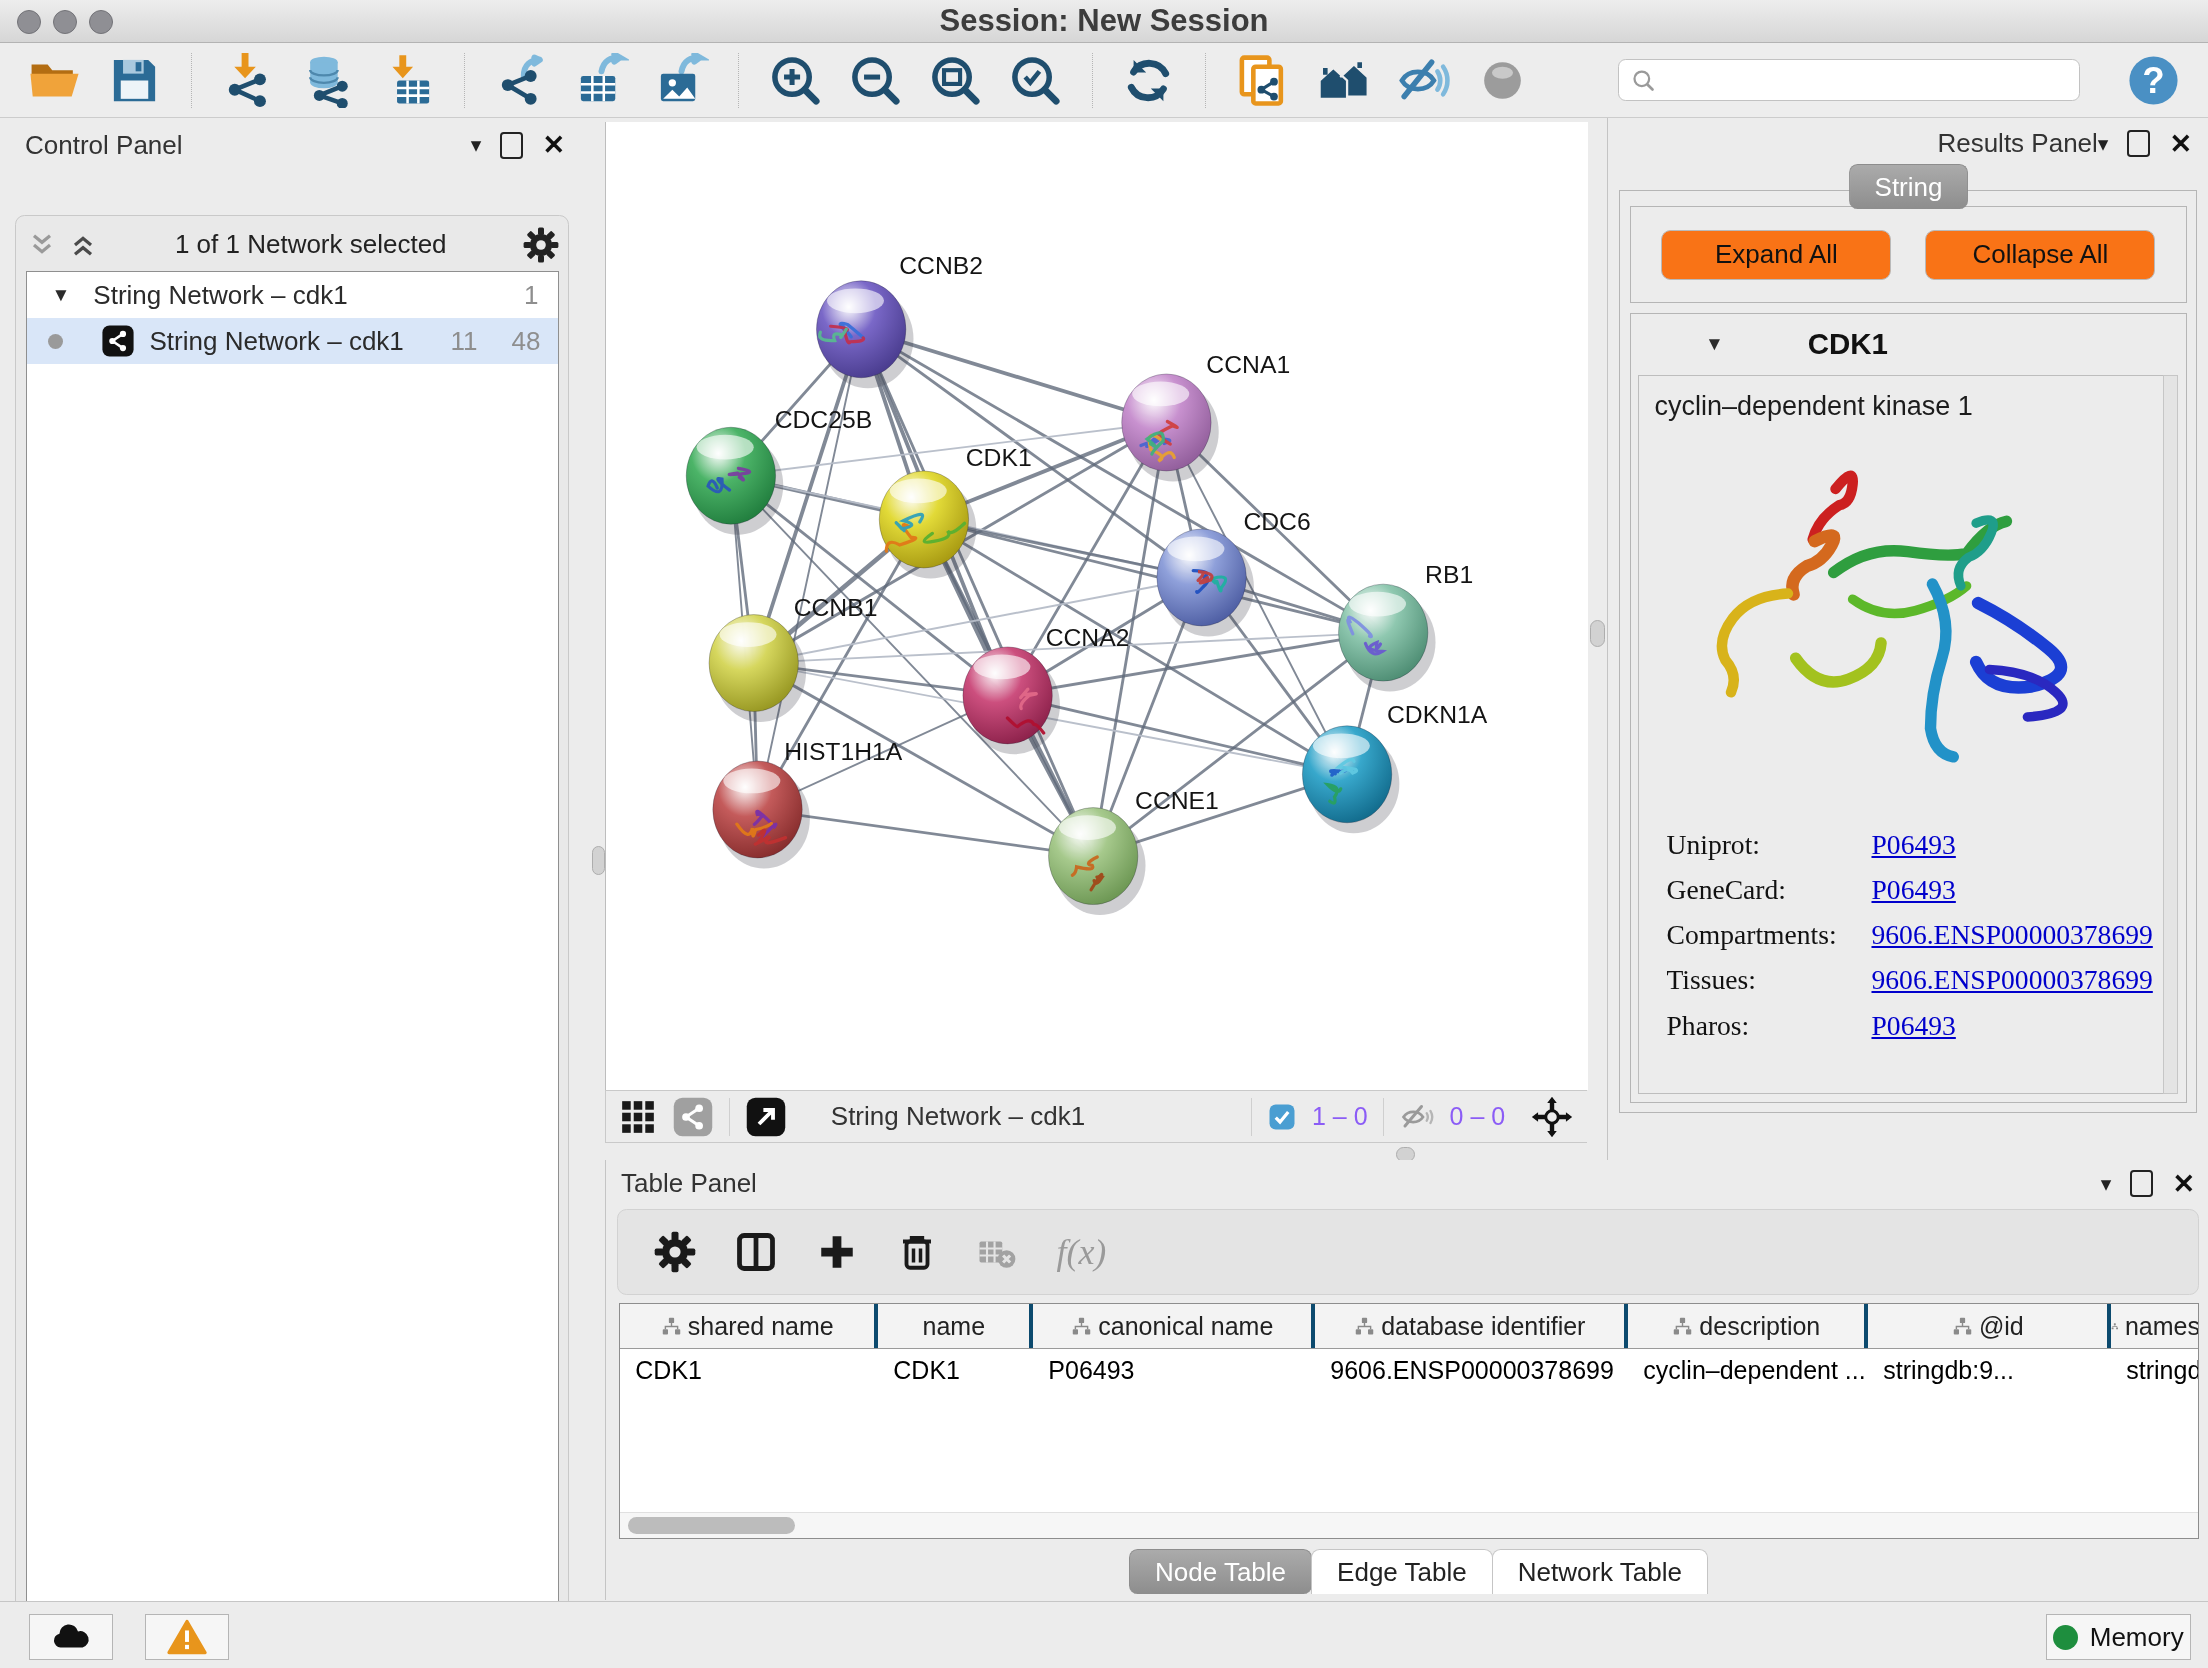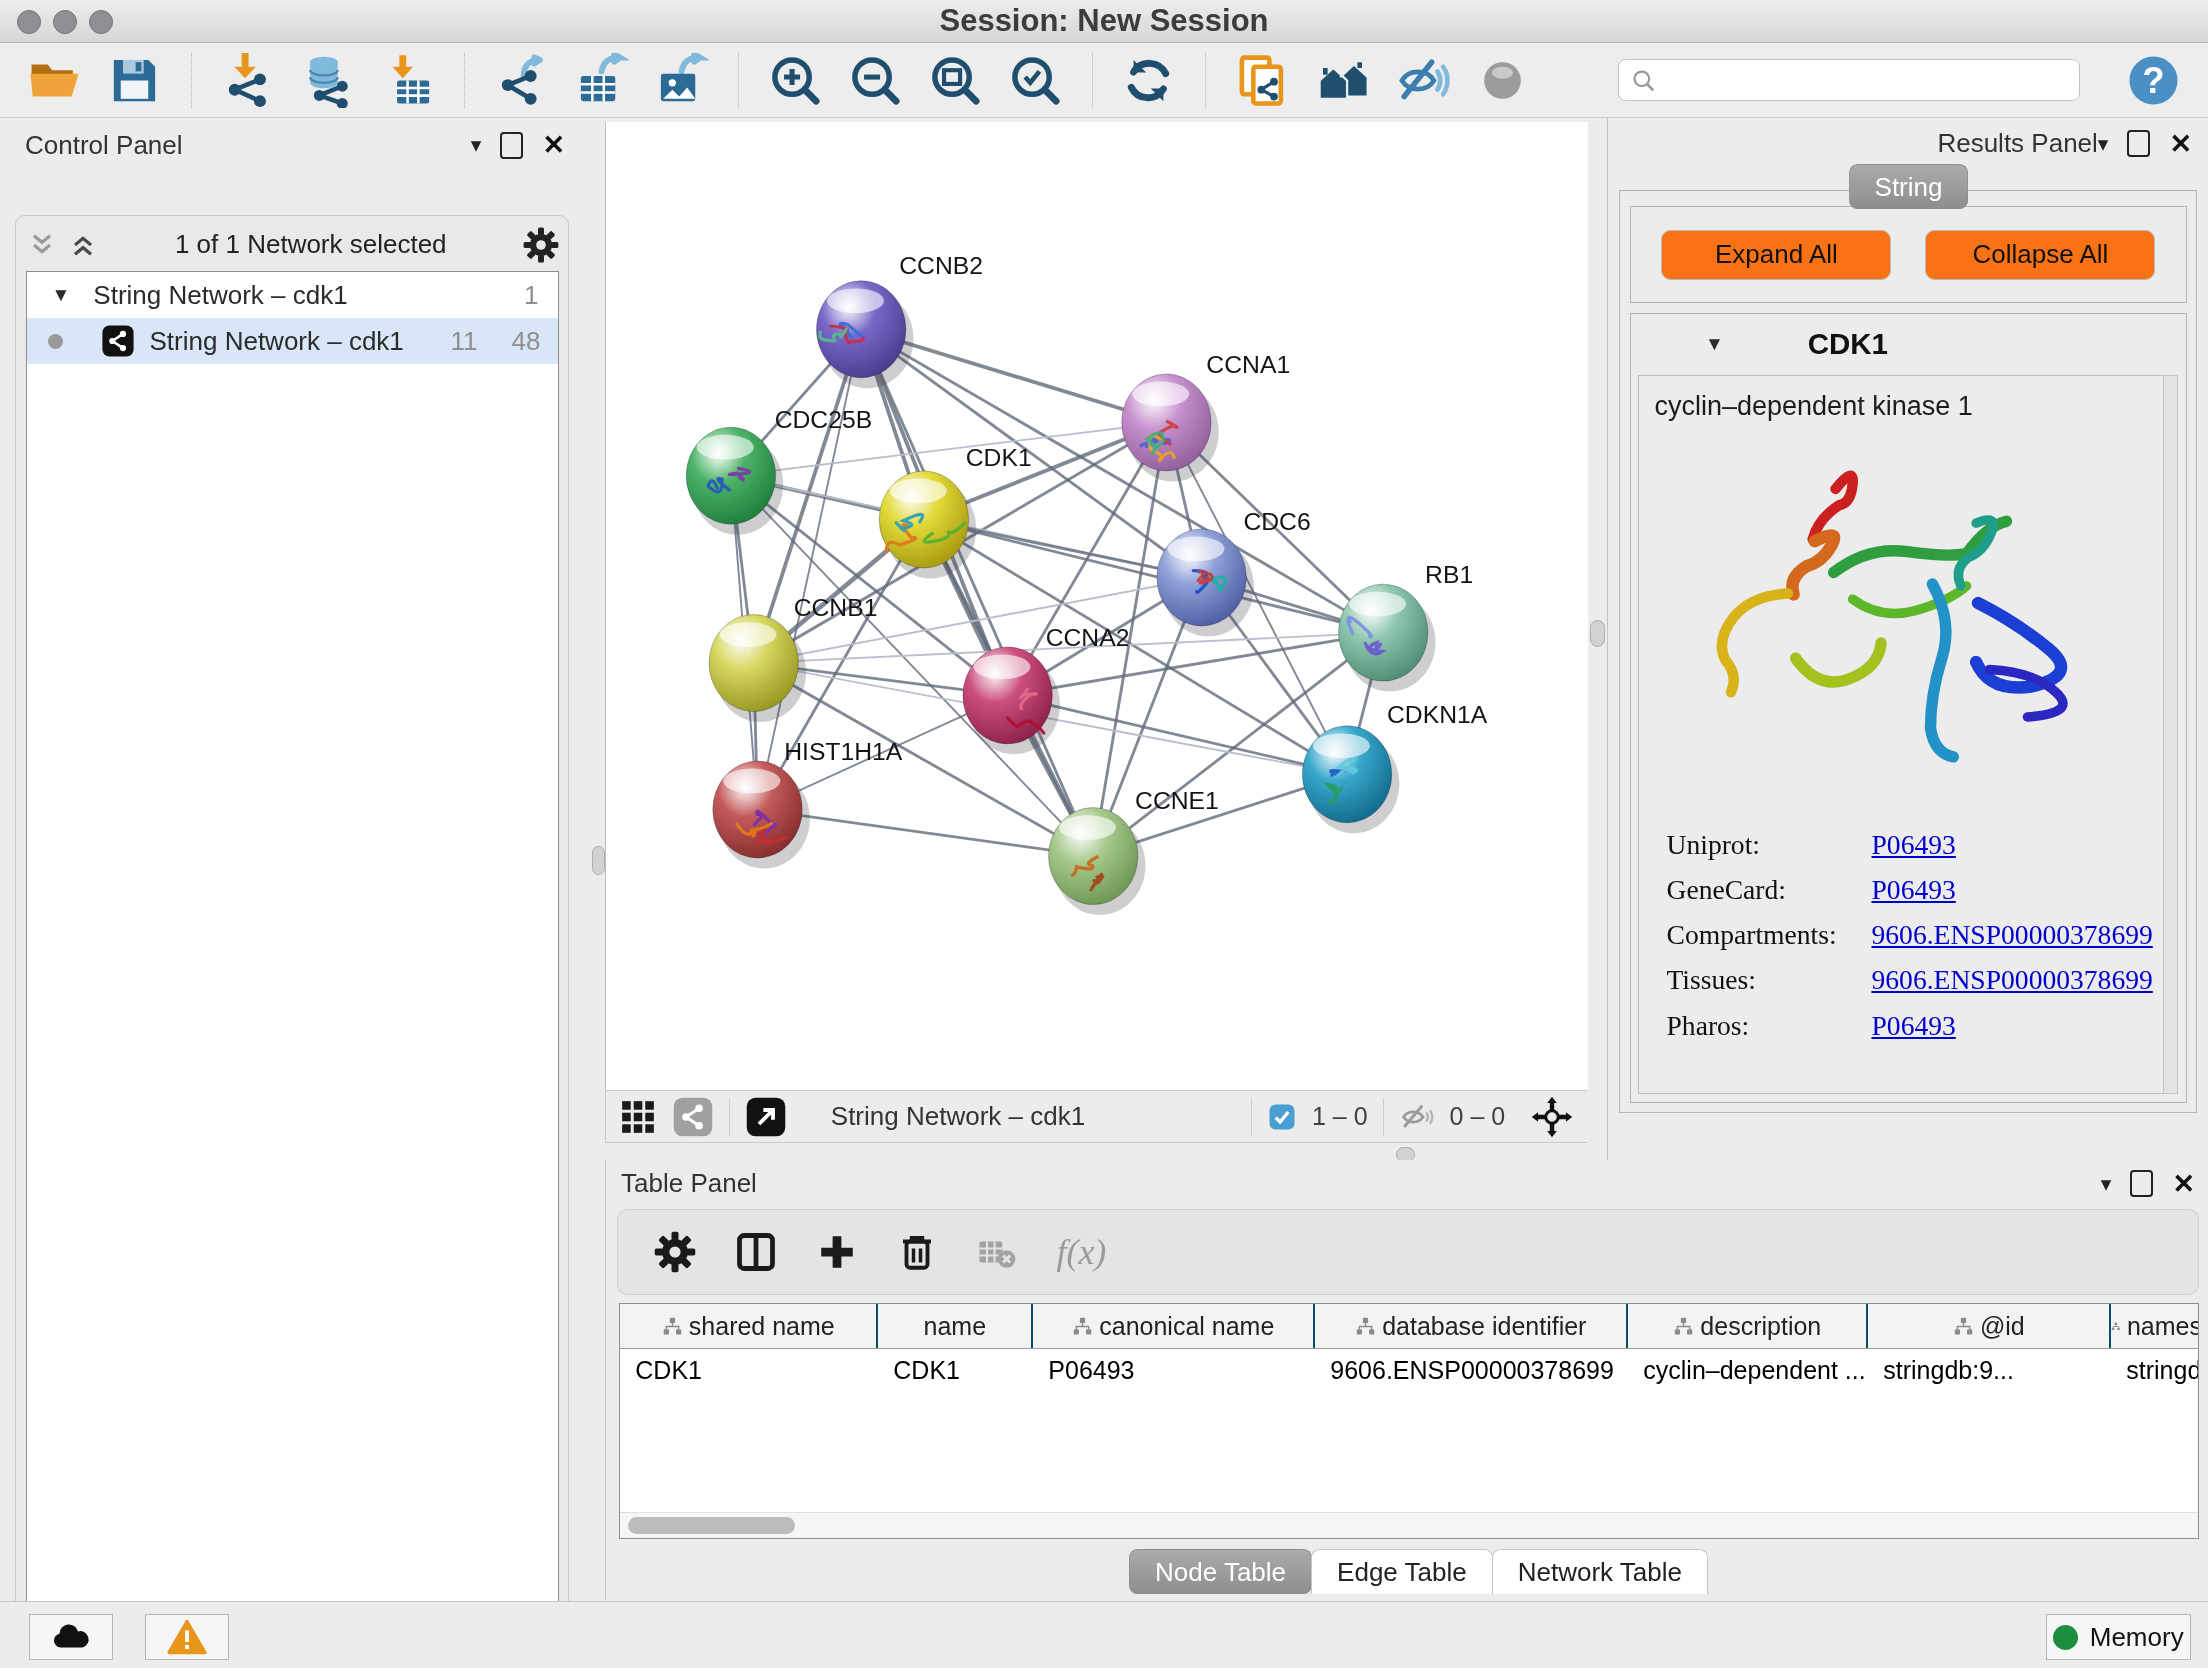--- a/index.html
+++ b/index.html
@@ -41,21 +41,21 @@
   #cp-list{position:absolute;left:9.5px;top:55px;right:9.5px;bottom:9.5px;background:#fff;border:1px solid #8f8f8f;}
   .tree-row{height:46px;display:flex;align-items:center;font-size:26px;}
   .tree-row.sel{background:#d9e6f8;}
   .cnt{color:#8e8e8e;}
   
   #net-canvas{left:605px;top:122px;width:982px;height:968px;background:#fff;border-left:1px solid #bdbdbd;}
   #net-statusbar{left:605px;top:1090px;width:982px;height:53px;background:#ececec;border:1px solid #c9c9c9;
                  border-right:none;display:flex;align-items:center;padding:0 13.3px;box-sizing:border-box;gap:15px;}
   #net-title{font-size:26px;color:#333;margin-left:28.5px;flex:1;}
   .mini-sep{width:0;height:38px;border-left:1px solid #cfcfcf;}
-  .graytxt{font-size:25px;color:#404040;}
+  .graytxt{font-size:25px;color:#8b5cf6;}
   
   .split-dot{background:#d2d2d2;border:1px solid #adadad;border-radius:8.6px;}
   
   #results-panel{left:1607px;top:118px;width:601px;height:1042px;border-left:1px solid #c4c4c4;background:#ececec;}
   #rp-header{position:absolute;left:21px;right:17px;top:9.5px;display:flex;justify-content:flex-end;align-items:center;}
   #rp-tab{position:absolute;left:50%;transform:translateX(-50%);top:46px;z-index:3;}
   #rp-outer{position:absolute;left:11.4px;top:72px;width:576px;height:921px;background:#ececec;
             border:1px solid #b5b5b5;}
   #rp-btnbox{position:absolute;left:9.5px;top:15px;right:9.5px;height:95px;background:#ececec;
              border:1px solid #b5b5b5;display:flex;align-items:center;justify-content:center;gap:34px;}
@@ -74,21 +74,21 @@
   .cl-value{color:#0000cc;text-decoration:underline;}
   
   #table-panel{left:605px;top:1160px;width:1604px;height:440px;background:#ececec;border-left:1px solid #c4c4c4;}
   #tp-header{position:absolute;left:15px;right:15px;top:7.6px;display:flex;justify-content:space-between;align-items:center;}
   #tp-toolbar{position:absolute;left:11.4px;top:49px;right:11.4px;height:86px;background:#e4e4e4;
               border:1px solid #d2d2d2;border-radius:9.5px;display:flex;align-items:center;gap:38px;padding:0 36px;box-sizing:border-box;}
   .fx{font-family:"Liberation Serif",serif;font-style:italic;font-size:36px;color:#9a9a9a;}
   #tbl{position:absolute;left:13.3px;top:143px;right:11.4px;height:234px;background:#fff;border:1px solid #8d8d8d;overflow:hidden;}
   #tbl-head{display:flex;height:44px;background:#f3f3f3;border-bottom:1.9px solid #9a9a9a;}
   .th{display:flex;align-items:center;justify-content:center;gap:6px;font-size:25px;color:#222;
-      border-right:2px solid #0c4a6e;box-sizing:border-box;flex:0 0 auto;overflow:hidden;}
+      border-right:4px solid #0c4a6e;box-sizing:border-box;flex:0 0 auto;overflow:hidden;}
   #tbl-row{display:flex;height:43px;align-items:center;}
   .td{font-size:25px;color:#000;padding-left:15px;box-sizing:border-box;flex:0 0 auto;overflow:hidden;white-space:nowrap;}
   #tbl-hscroll{position:absolute;left:0;right:0;bottom:0;height:25px;background:#f6f6f6;border-top:1px solid #e0e0e0;}
   #tbl-thumb{position:absolute;left:7.6px;top:3.8px;width:167px;height:17px;background:#bcbcbc;border-radius:8.6px;}
   #tp-tabs{left:523px;bottom:5.7px;position:absolute;}
   
   #statusbar{left:0;top:1601px;width:2208px;height:68px;background:#ececec;border-top:1px solid #c6c6c6;}
   .sb-btn{position:absolute;top:12.4px;height:44px;background:#f6f6f6;border:1.9px solid #b5b5b5;
           display:flex;align-items:center;justify-content:center;}
   #memory-btn{right:17px;width:143px;gap:11.4px;font-size:26px;color:#111;}

